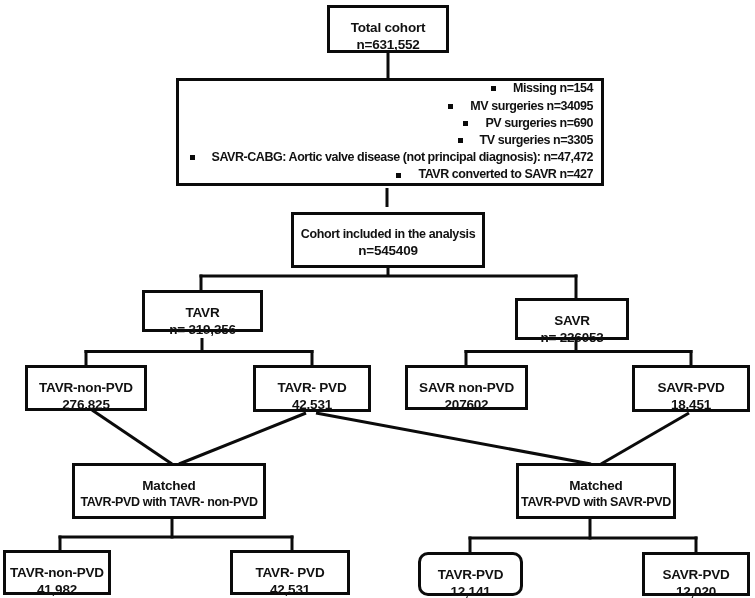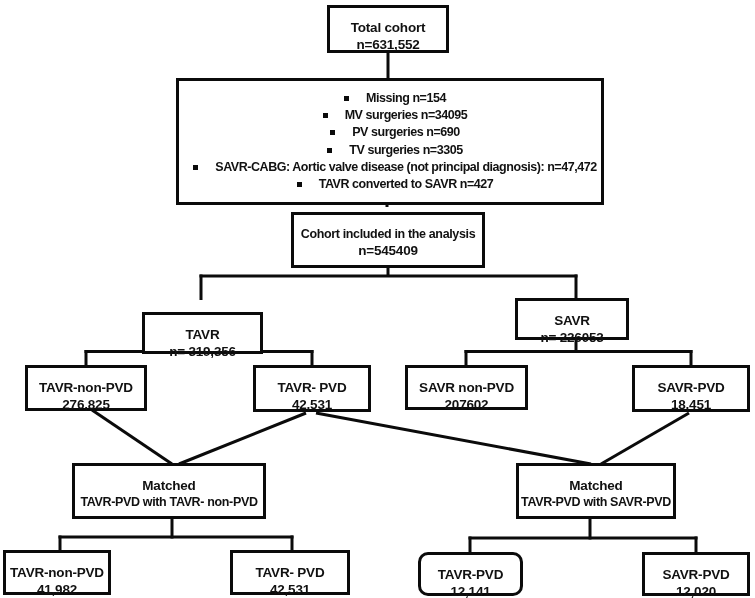--- a/index.html
+++ b/index.html
@@ -36,24 +36,24 @@
     letter-spacing: -0.2px;
     line-height: 1.25;
     padding: 12px;
     color: #111;
   }
   .box .bl { white-space: nowrap; }
   .box .long { font-size: 12.5px; letter-spacing: -0.35px; }
 
   
   .b-total  { left: 327px; top: 5px;   width: 122px; height: 48px; }
-  .b-excl   { left: 176px; top: 78px;  width: 428px; height: 127px;
-              align-items: center; justify-content: center; padding: 6px 8px 6px 18px; }
+  .b-excl   { left: 176px; top: 78px;  width: 428px; height: 108px;
+              align-items: flex-end; justify-content: center; padding: 6px 8px 6px 18px; }
   .b-cohort { left: 291px; top: 212px; width: 194px; height: 56px; }
-  .b-tavr   { left: 142px; top: 312px; width: 121px; height: 42px; }
+  .b-tavr   { left: 142px; top: 290px; width: 121px; height: 42px; }
   .b-savr   { left: 515px; top: 298px; width: 114px; height: 42px; }
   .b-tnp    { left: 25px;  top: 365px; width: 122px; height: 46px; }
   .b-tp     { left: 253px; top: 365px; width: 118px; height: 47px; }
   .b-snp    { left: 405px; top: 365px; width: 123px; height: 45px; }
   .b-sp     { left: 632px; top: 365px; width: 118px; height: 47px; }
   .b-m1     { left: 72px;  top: 463px; width: 194px; height: 56px; }
   .b-m2     { left: 516px; top: 463px; width: 160px; height: 56px; }
   .b-f1     { left: 3px;   top: 550px; width: 108px; height: 45px; }
   .b-f2     { left: 230px; top: 550px; width: 120px; height: 45px; }
   .b-f3     { left: 418px; top: 552px; width: 105px; height: 44px; border-radius: 10px; }

